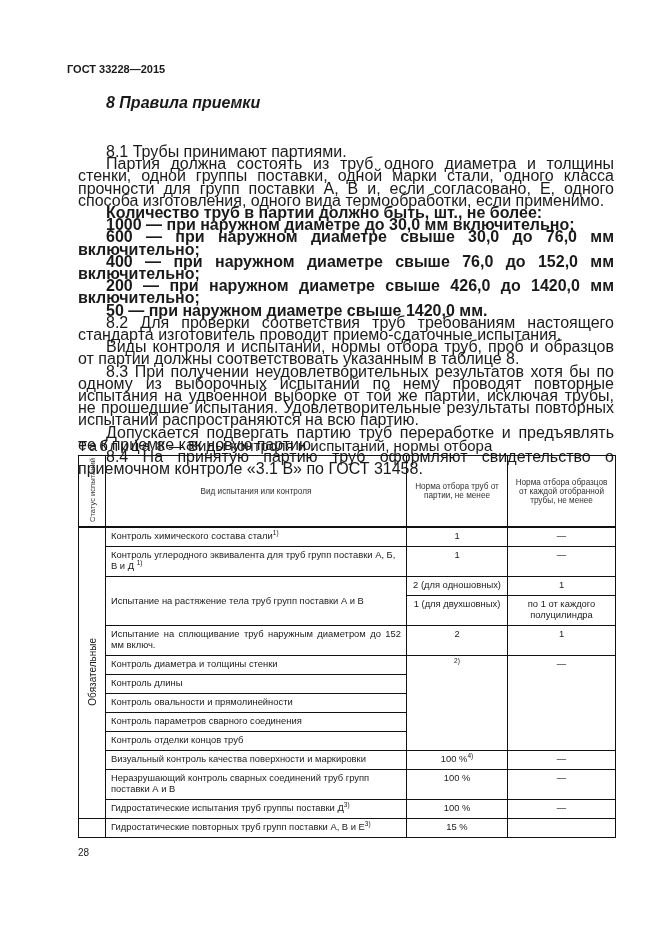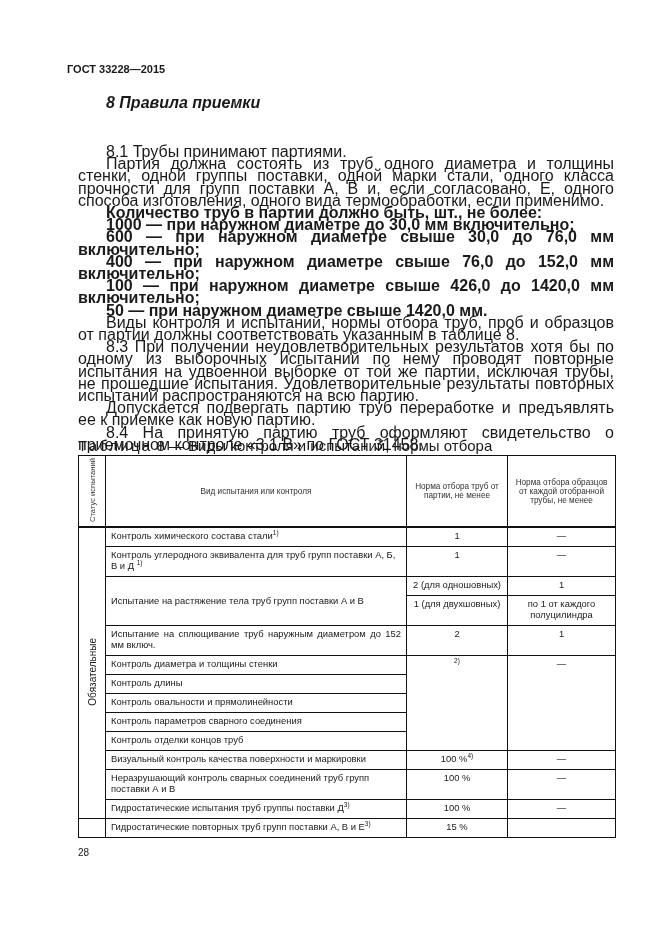--- a/index.html
+++ b/index.html
@@ -36,22 +36,23 @@
 <div class="abs doc-code">ГОСТ 33228—2015</div>
 <div class="abs section-title">8  Правила приемки</div>
 
 <div class="abs body-text">
   <p>8.1  Трубы принимают партиями.</p>
   <p>Партия должна состоять из труб одного диаметра и толщины стенки, одной группы поставки, одной марки стали, одного класса прочности для групп поставки А, В и, если согласовано, Е, одного способа изготовления, одного вида термообработки, если применимо.</p>
   <p class="last">Количество труб в партии должно быть, шт., не более:</p>
   <p class="last">1000 — при наружном диаметре до 30,0 мм включительно;</p>
   <p class="last">600 — при наружном диаметре свыше 30,0 до 76,0 мм включительно;</p>
   <p class="last">400 — при наружном диаметре свыше 76,0 до 152,0 мм включительно;</p>
-  <p class="last">100 — при наружном диаметре свыше 426,0 до 1420,0 мм включительно;</p>
+  <p class="last">200 — при наружном диаметре свыше 426,0 до 1420,0 мм включительно;</p>
   <p class="last">50 — при наружном диаметре свыше 1420,0 мм.</p>
+  <p>8.2  Для проверки соответствия труб требованиям настоящего стандарта изготовитель проводит приемо-сдаточные испытания.</p>
   <p>Виды контроля и испытаний, нормы отбора труб, проб и образцов от партии должны соответствовать указанным в таблице 8.</p>
   <p>8.3  При получении неудовлетворительных результатов хотя бы по одному из выборочных испытаний по нему проводят повторные испытания на удвоенной выборке от той же партии, исключая трубы, не прошедшие испытания. Удовлетворительные результаты повторных испытаний распространяются на всю партию.</p>
   <p>Допускается подвергать партию труб переработке и предъявлять ее к приемке как новую партию.</p>
   <p>8.4  На принятую партию труб оформляют свидетельство о приемочном контроле «3.1 В» по ГОСТ 31458.</p>
 </div>
 
 <div class="abs table-caption">
   <span class="sp">Таблица</span><span> 8 — Виды контроля и испытаний, нормы отбора</span>
 </div>
 

